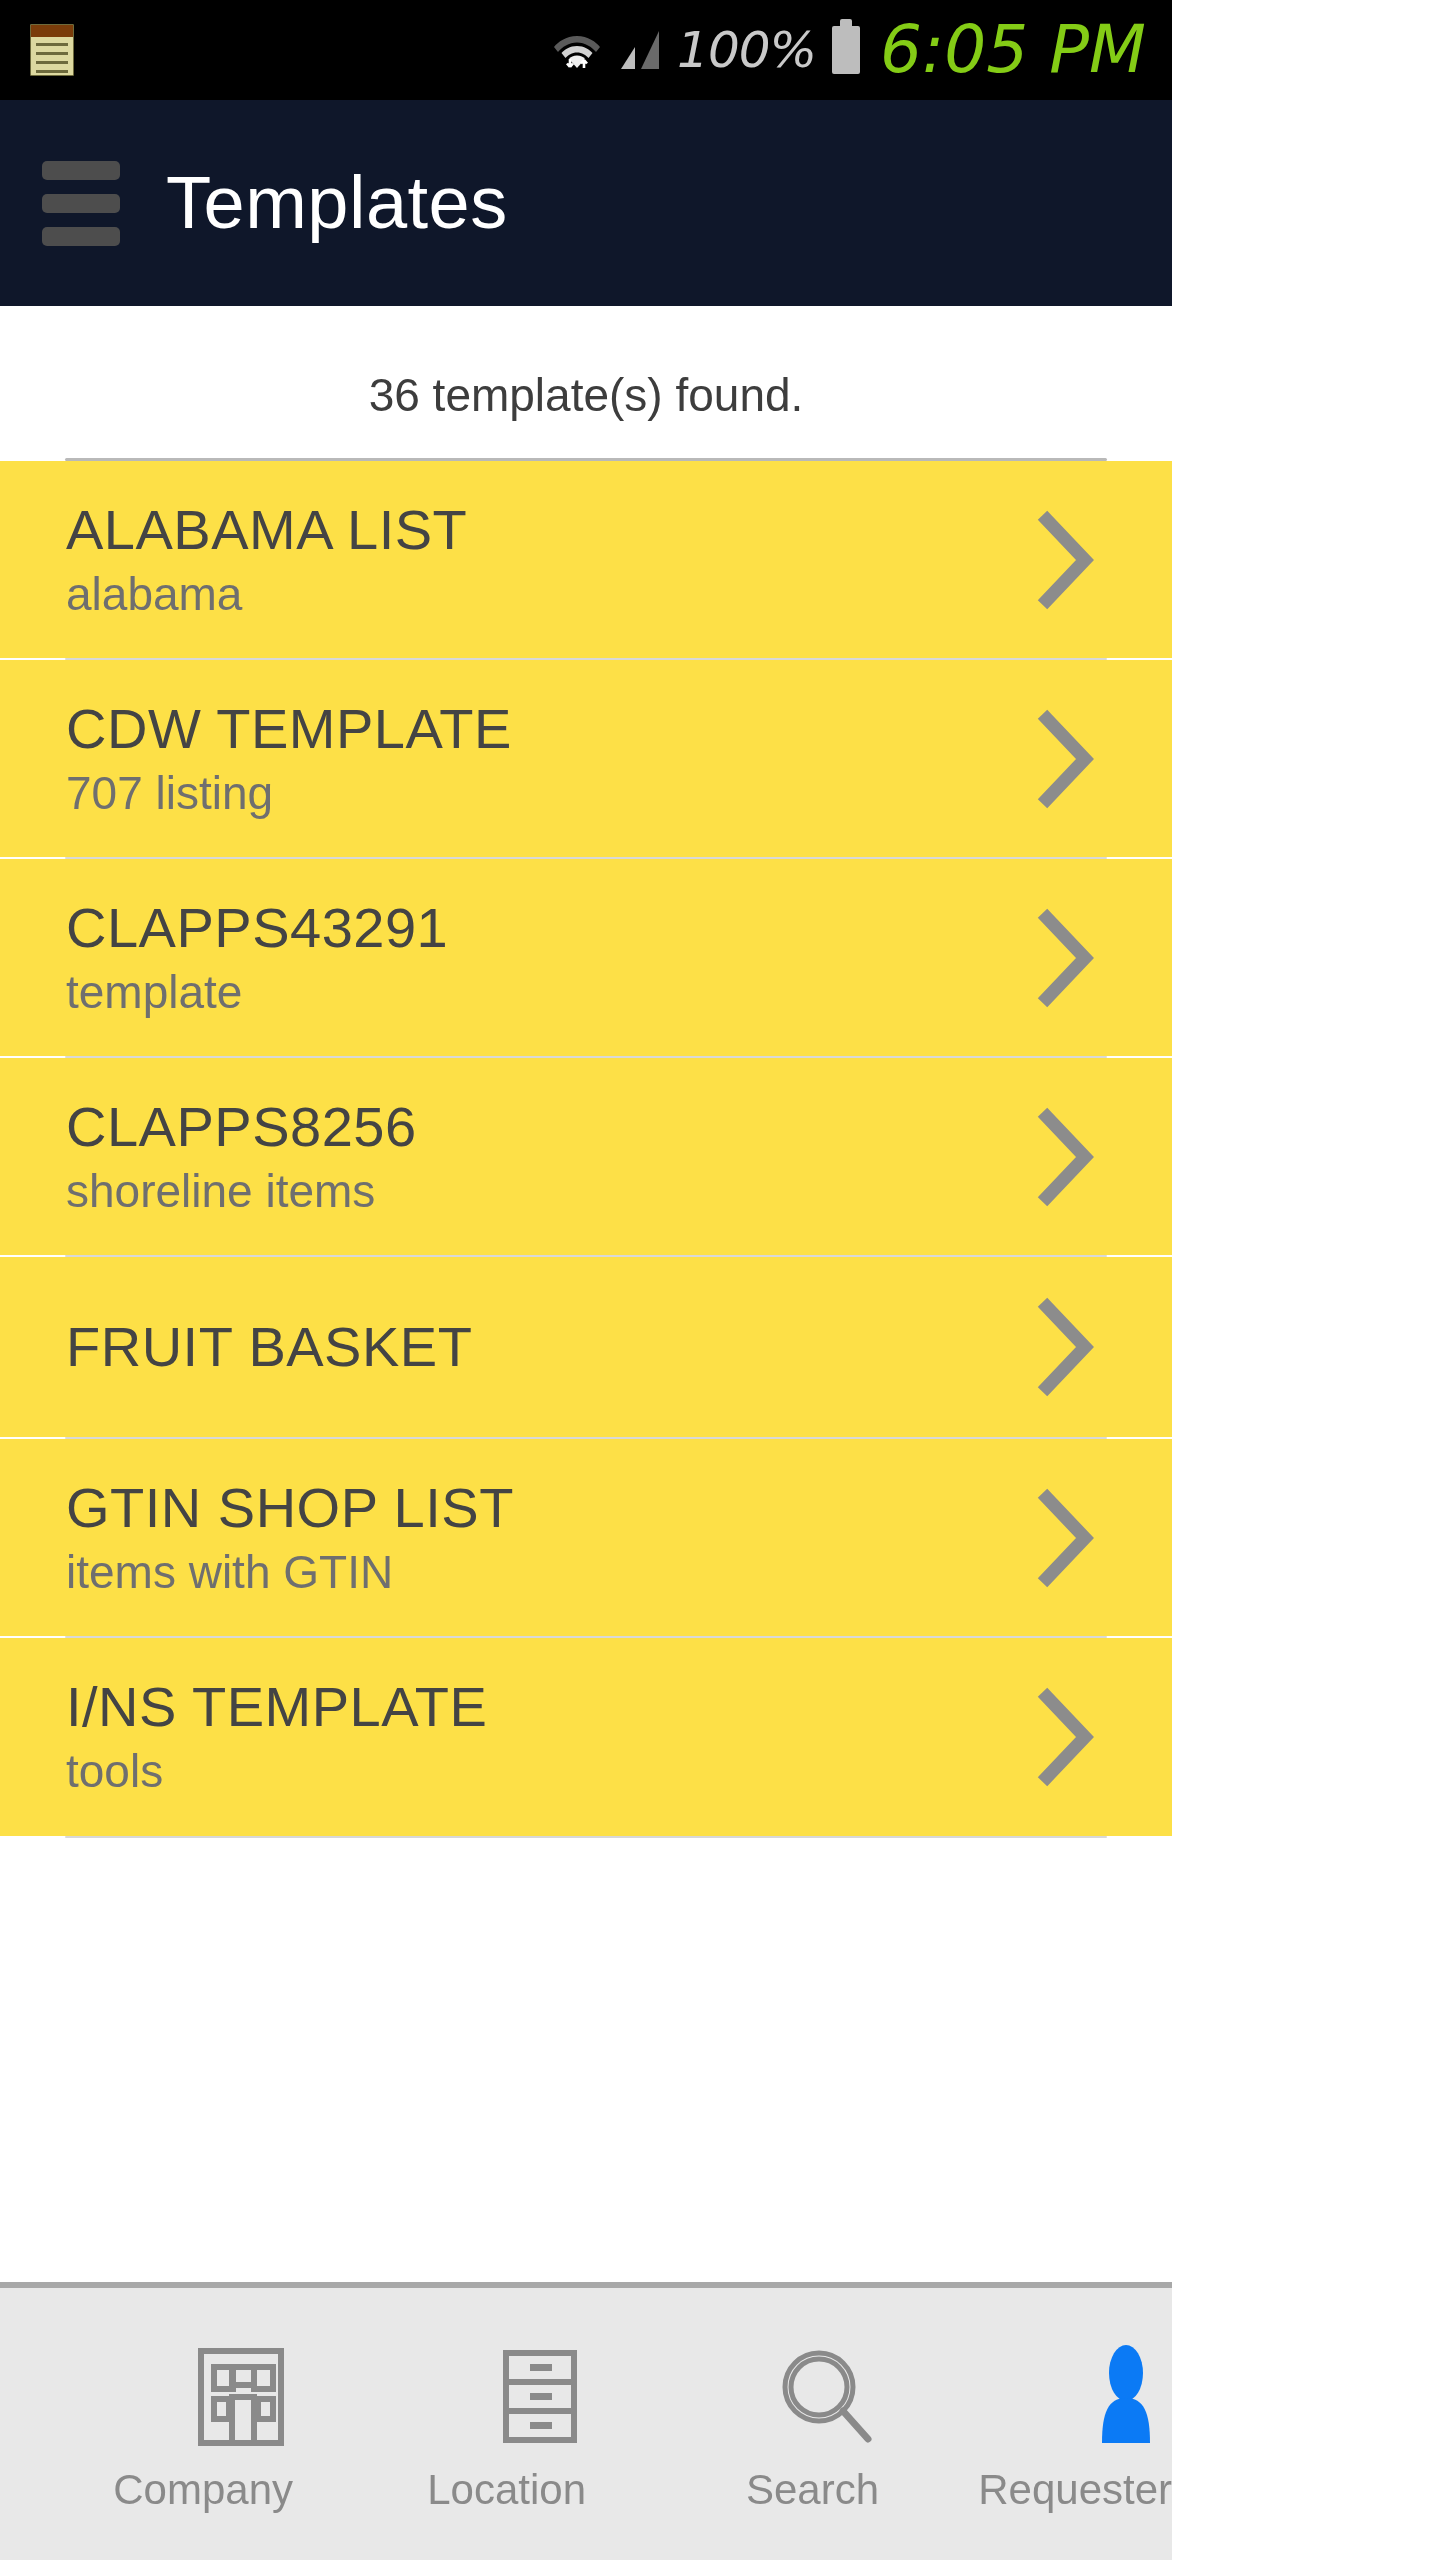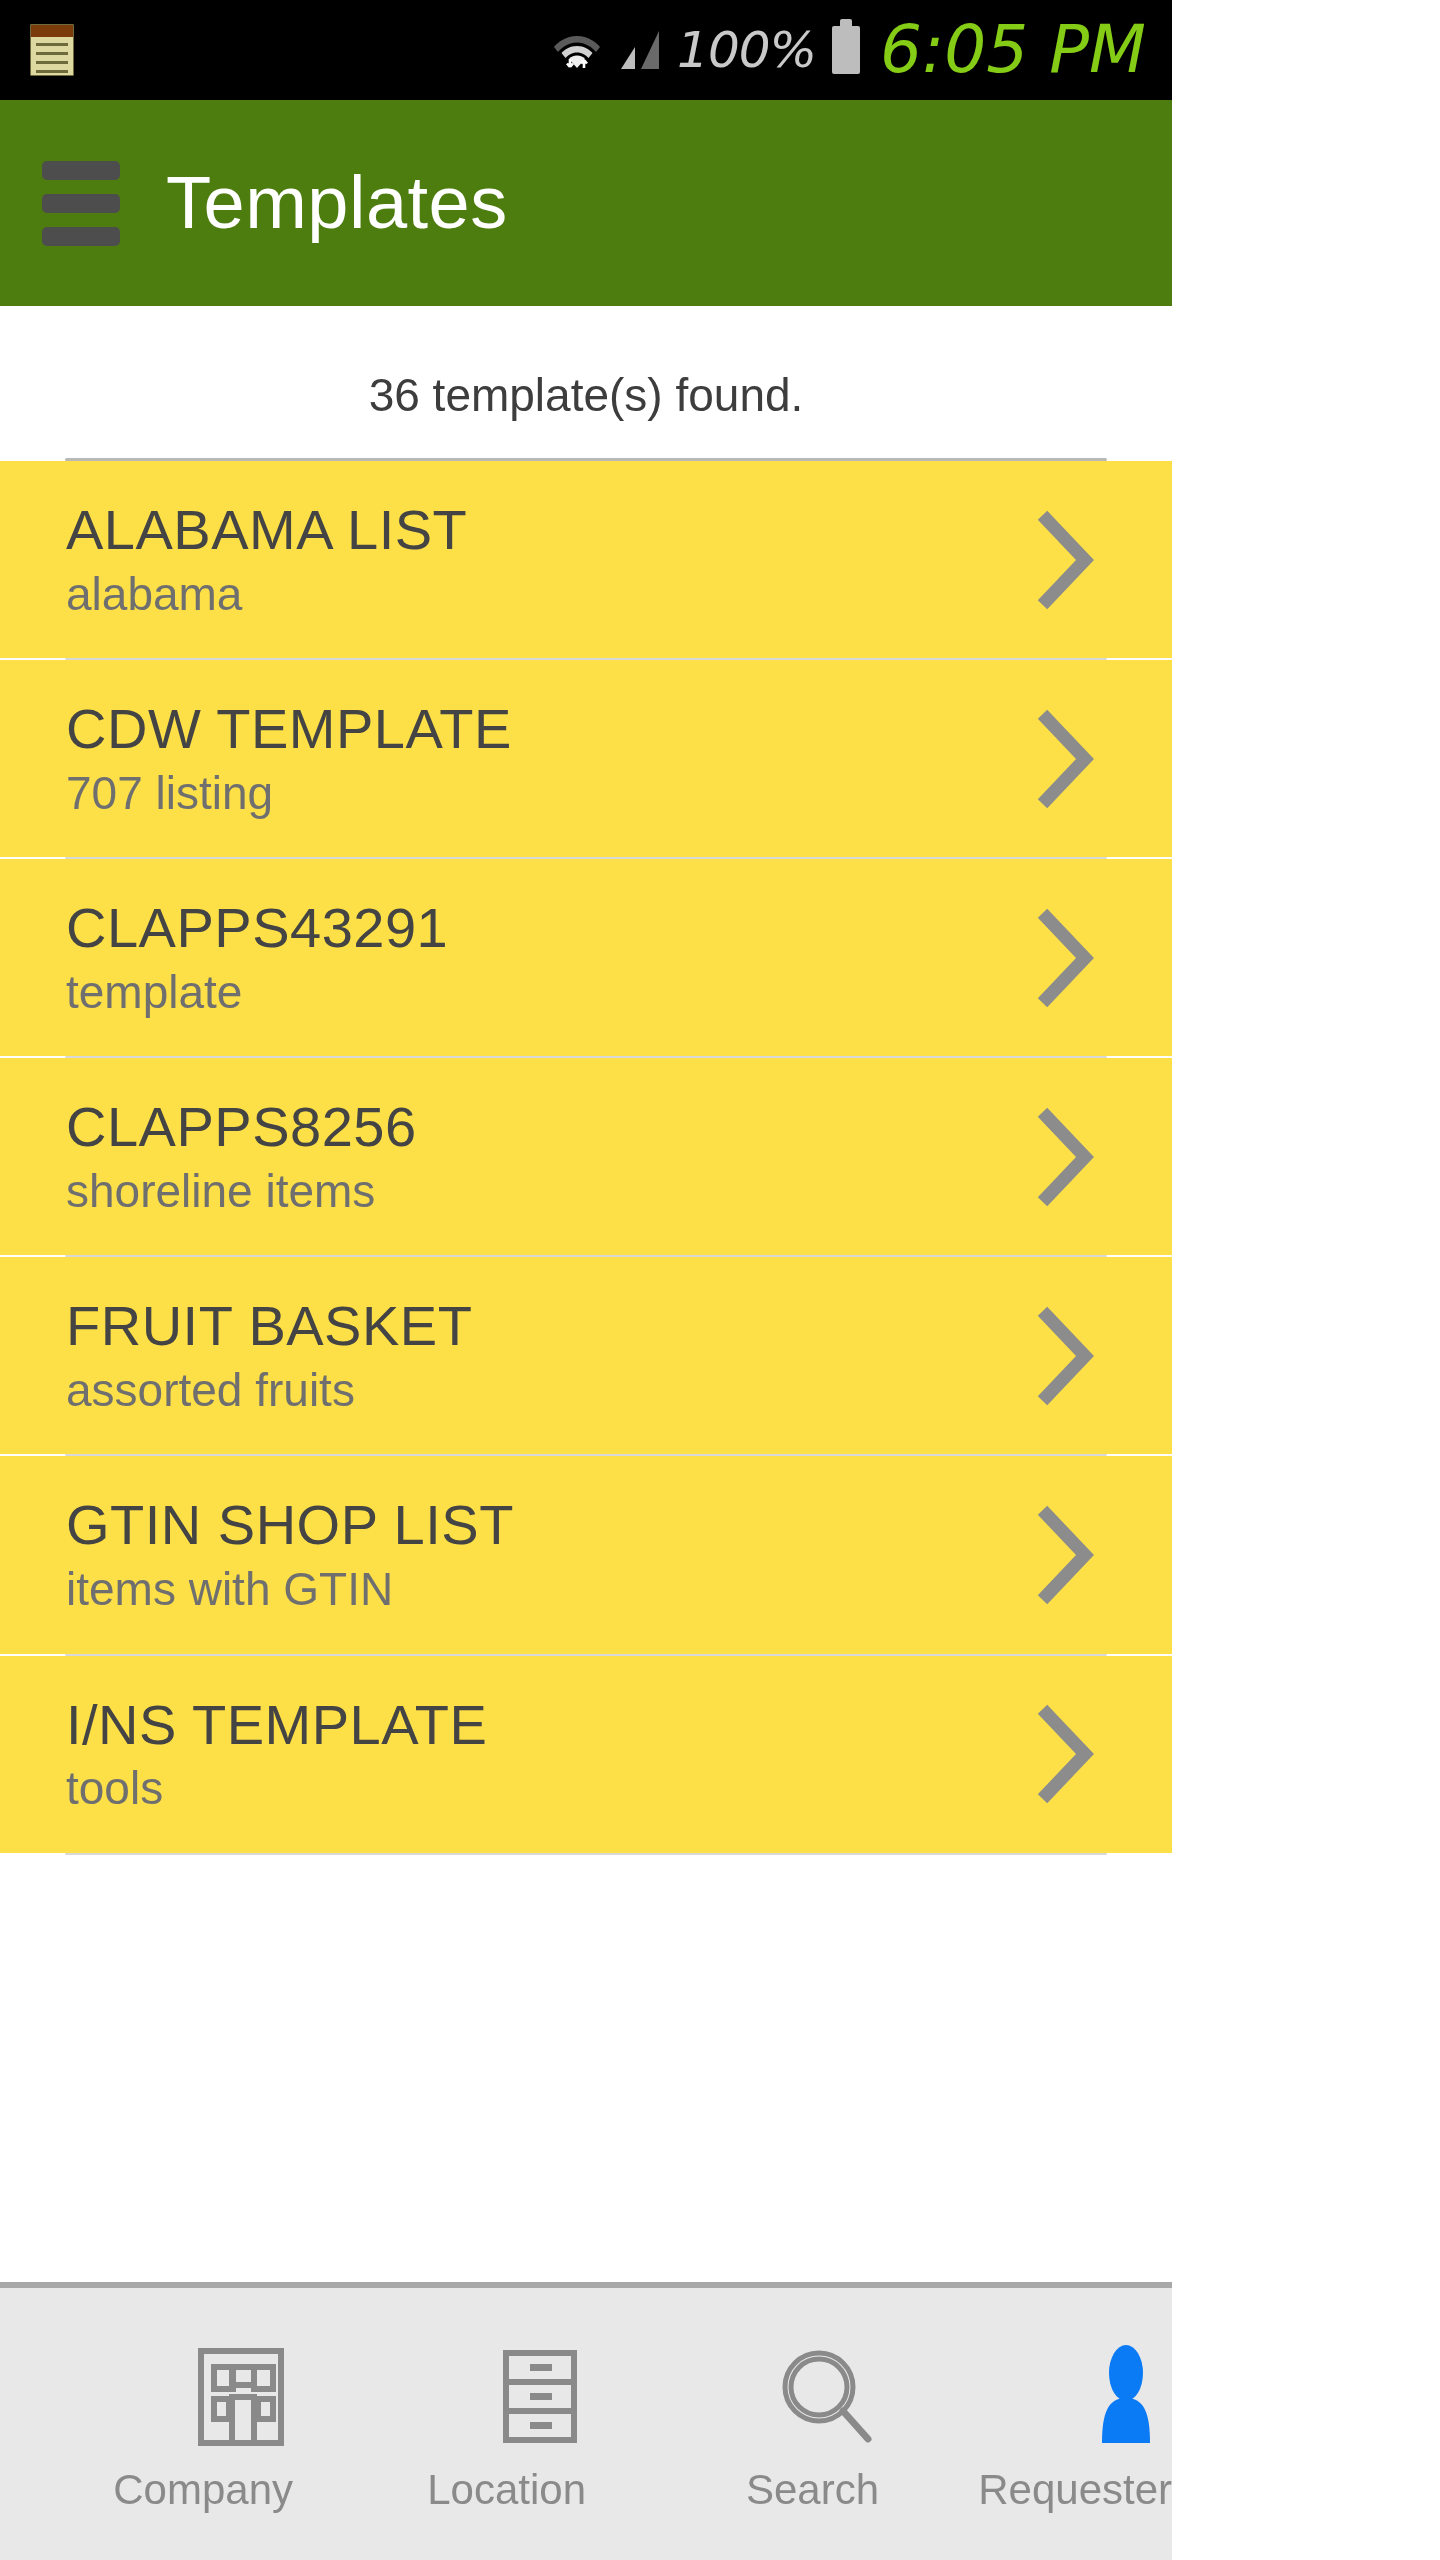--- a/index.html
+++ b/index.html
@@ -73,21 +73,21 @@
     font-family:"DejaVu Sans", sans-serif;
     font-style:italic;
     letter-spacing:0px;
     line-height:1;
     margin-left:4px;
   }
 
   
   .app-header {
     height:206px;
-    background:#4d7c0f;
+    background:#0f172a;
     display:flex; align-items:center;
     padding-left:42px;
     flex:0 0 auto;
   }
   .hamburger { width:78px; display:flex; flex-direction:column; gap:14px; cursor:pointer; }
   .hamburger i { display:block; height:19px; background:#4d4d4d; border-radius:5px; }
   .app-title {
     color:#ffffff;
     font-size:74px;
     font-weight:400;
@@ -270,21 +270,20 @@
           <div class="chevron">
             <svg width="64" height="100" viewBox="0 0 64 100">
               <polyline points="14,10 52,50 14,90" fill="none" stroke="#8c8c8c" stroke-width="13" stroke-linecap="square" stroke-linejoin="miter"></polyline>
             </svg>
           </div>
         </div>
         <div class="divider light"></div>
         <div class="list-item">
           <div class="li-text">
             <div class="li-title">FRUIT BASKET</div>
-            <div class="li-sub">assorted fruits</div>
           </div>
           <div class="chevron">
             <svg width="64" height="100" viewBox="0 0 64 100">
               <polyline points="14,10 52,50 14,90" fill="none" stroke="#8c8c8c" stroke-width="13" stroke-linecap="square" stroke-linejoin="miter"></polyline>
             </svg>
           </div>
         </div>
         <div class="divider light"></div>
         <div class="list-item">
           <div class="li-text">

